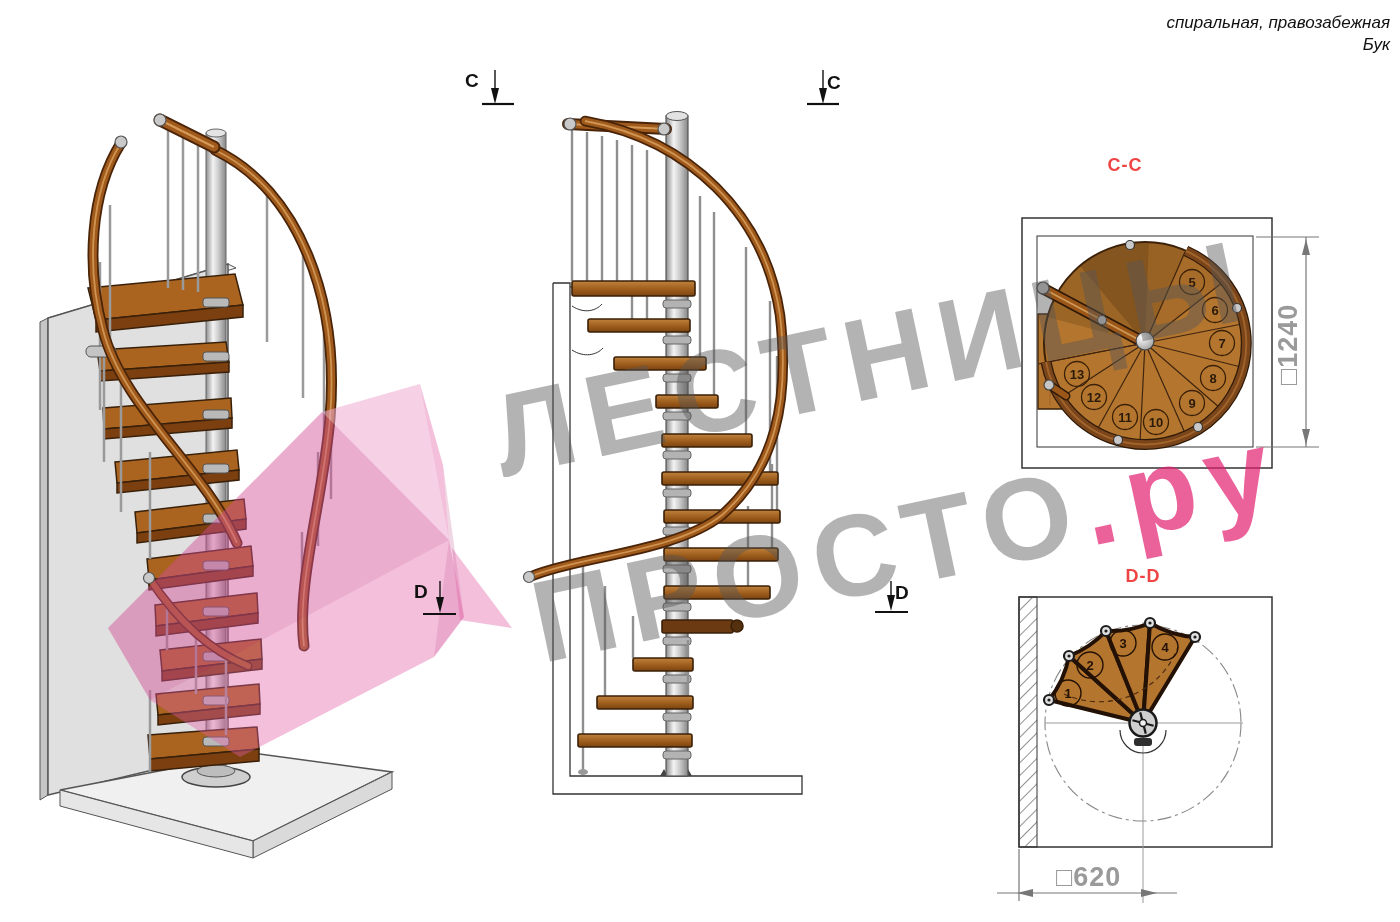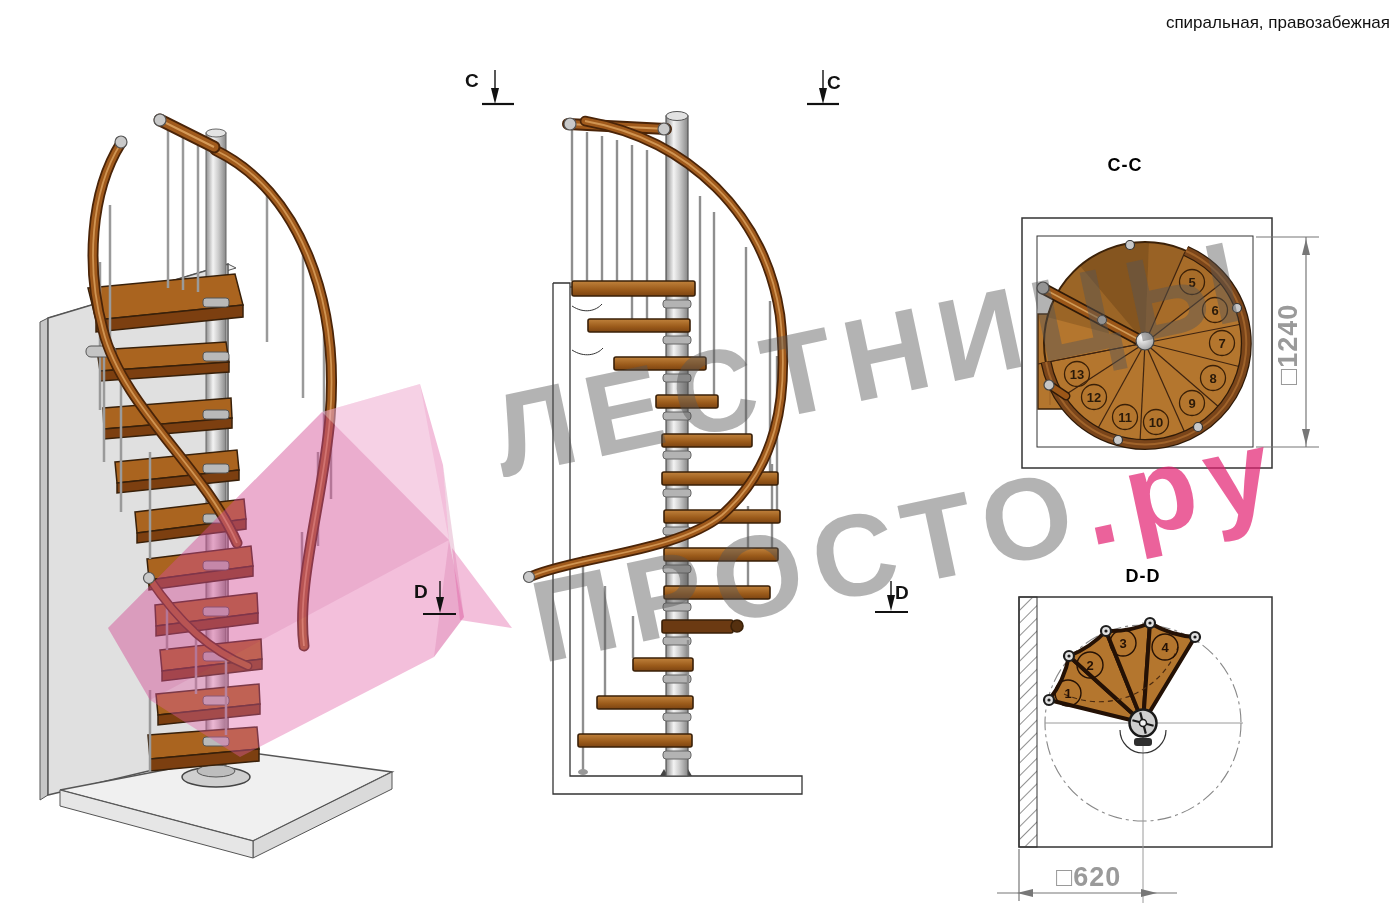--- a/index.html
+++ b/index.html
@@ -1,20 +1,20 @@
 <!DOCTYPE html>
 <html><head>
 <meta charset="utf-8">
 <style>
   html,body{margin:0;padding:0;background:#fff;}
   .canvas{position:relative;width:1400px;height:922px;background:#ffffff;overflow:hidden;
           font-family:"Liberation Sans",sans-serif;}
   .abs{position:absolute;}
-  .header{right:10px;top:12px;text-align:right;font-size:17px;line-height:22px;color:#111;}
-  .view-label{font-weight:bold;font-size:18px;color:#000000;text-align:center;width:80px;letter-spacing:1px;}
+  .header{right:10px;top:12px;text-align:right;font-size:17px;line-height:22px;color:#111;font-style:italic;}
+  .view-label{font-weight:bold;font-size:18px;color:#ef4444;text-align:center;width:80px;letter-spacing:1px;}
   .marker-letter{font-weight:bold;font-size:19px;color:#111;}
   .wm{left:475px;top:345px;transform:rotate(-12deg);transform-origin:0 0;
       font-weight:bold;font-size:116px;letter-spacing:12px;line-height:1.64;white-space:nowrap;
       color:rgba(86,86,86,0.45);pointer-events:none;}
   .wm .pink{color:rgba(226,32,112,0.70);}
   svg text{font-family:"Liberation Sans",sans-serif;}
 </style>
 </head>
 <body>
 
@@ -436,20 +436,21 @@
       <line x1="997" y1="893" x2="1177" y2="893"></line>
       <polygon points="1017,893 1033,889 1033,897" fill="#777" stroke="none"></polygon>
       <polygon points="1157,893 1141,889 1141,897" fill="#777" stroke="none"></polygon>
       <text x="1056" y="886" font-size="27" font-weight="bold" fill="#9a9a9a" stroke="none" letter-spacing="1">□620</text>
     </g>
   </g>
 </svg>
 
 <div class="abs header">
   <div>спиральная, правозабежная</div>
+  <div>Бук</div>
 </div>
 
 <div class="abs marker-letter" style="left:465px;top:70px">C</div>
 <div class="abs marker-letter" style="left:827px;top:72px">C</div>
 <div class="abs marker-letter" style="left:414px;top:581px">D</div>
 <div class="abs marker-letter" style="left:895px;top:582px">D</div>
 
 <div class="abs view-label" style="left:1085px;top:155px">C-C</div>
 <div class="abs view-label" style="left:1103px;top:566px">D-D</div>
 

